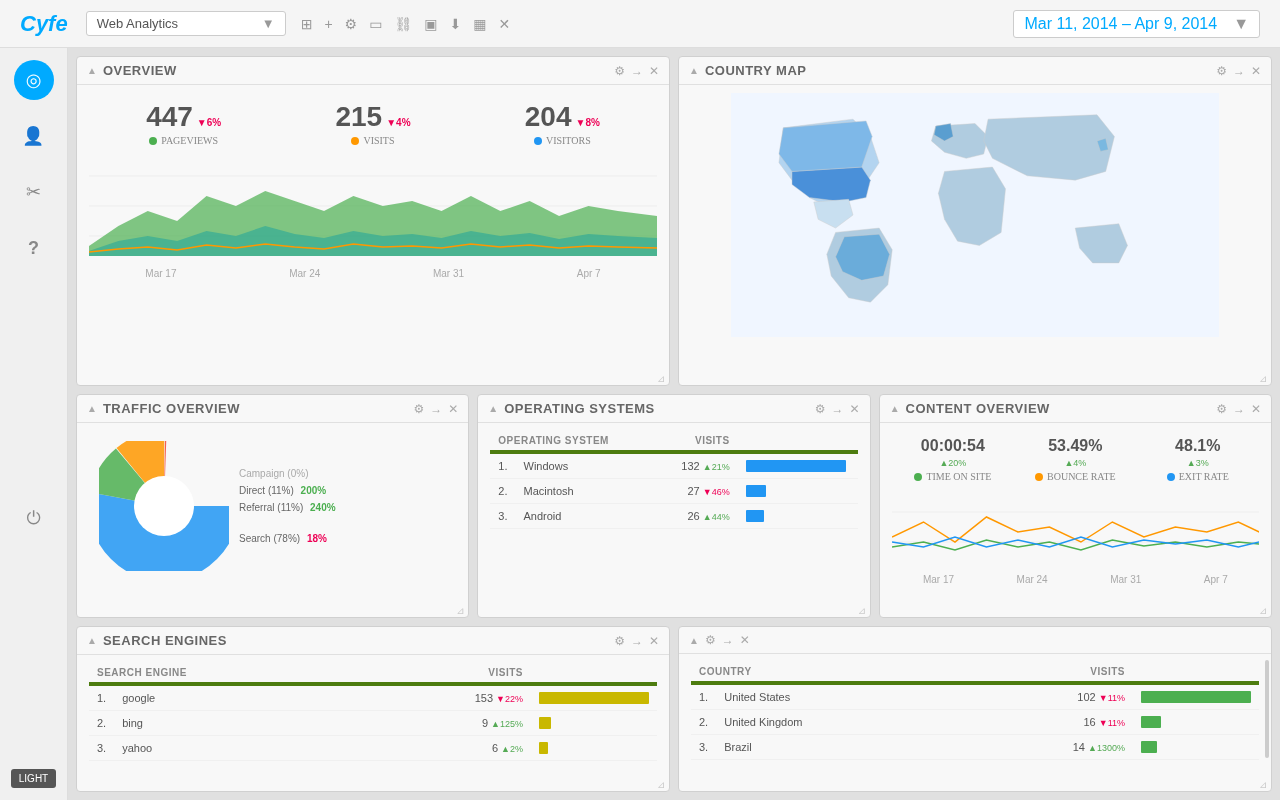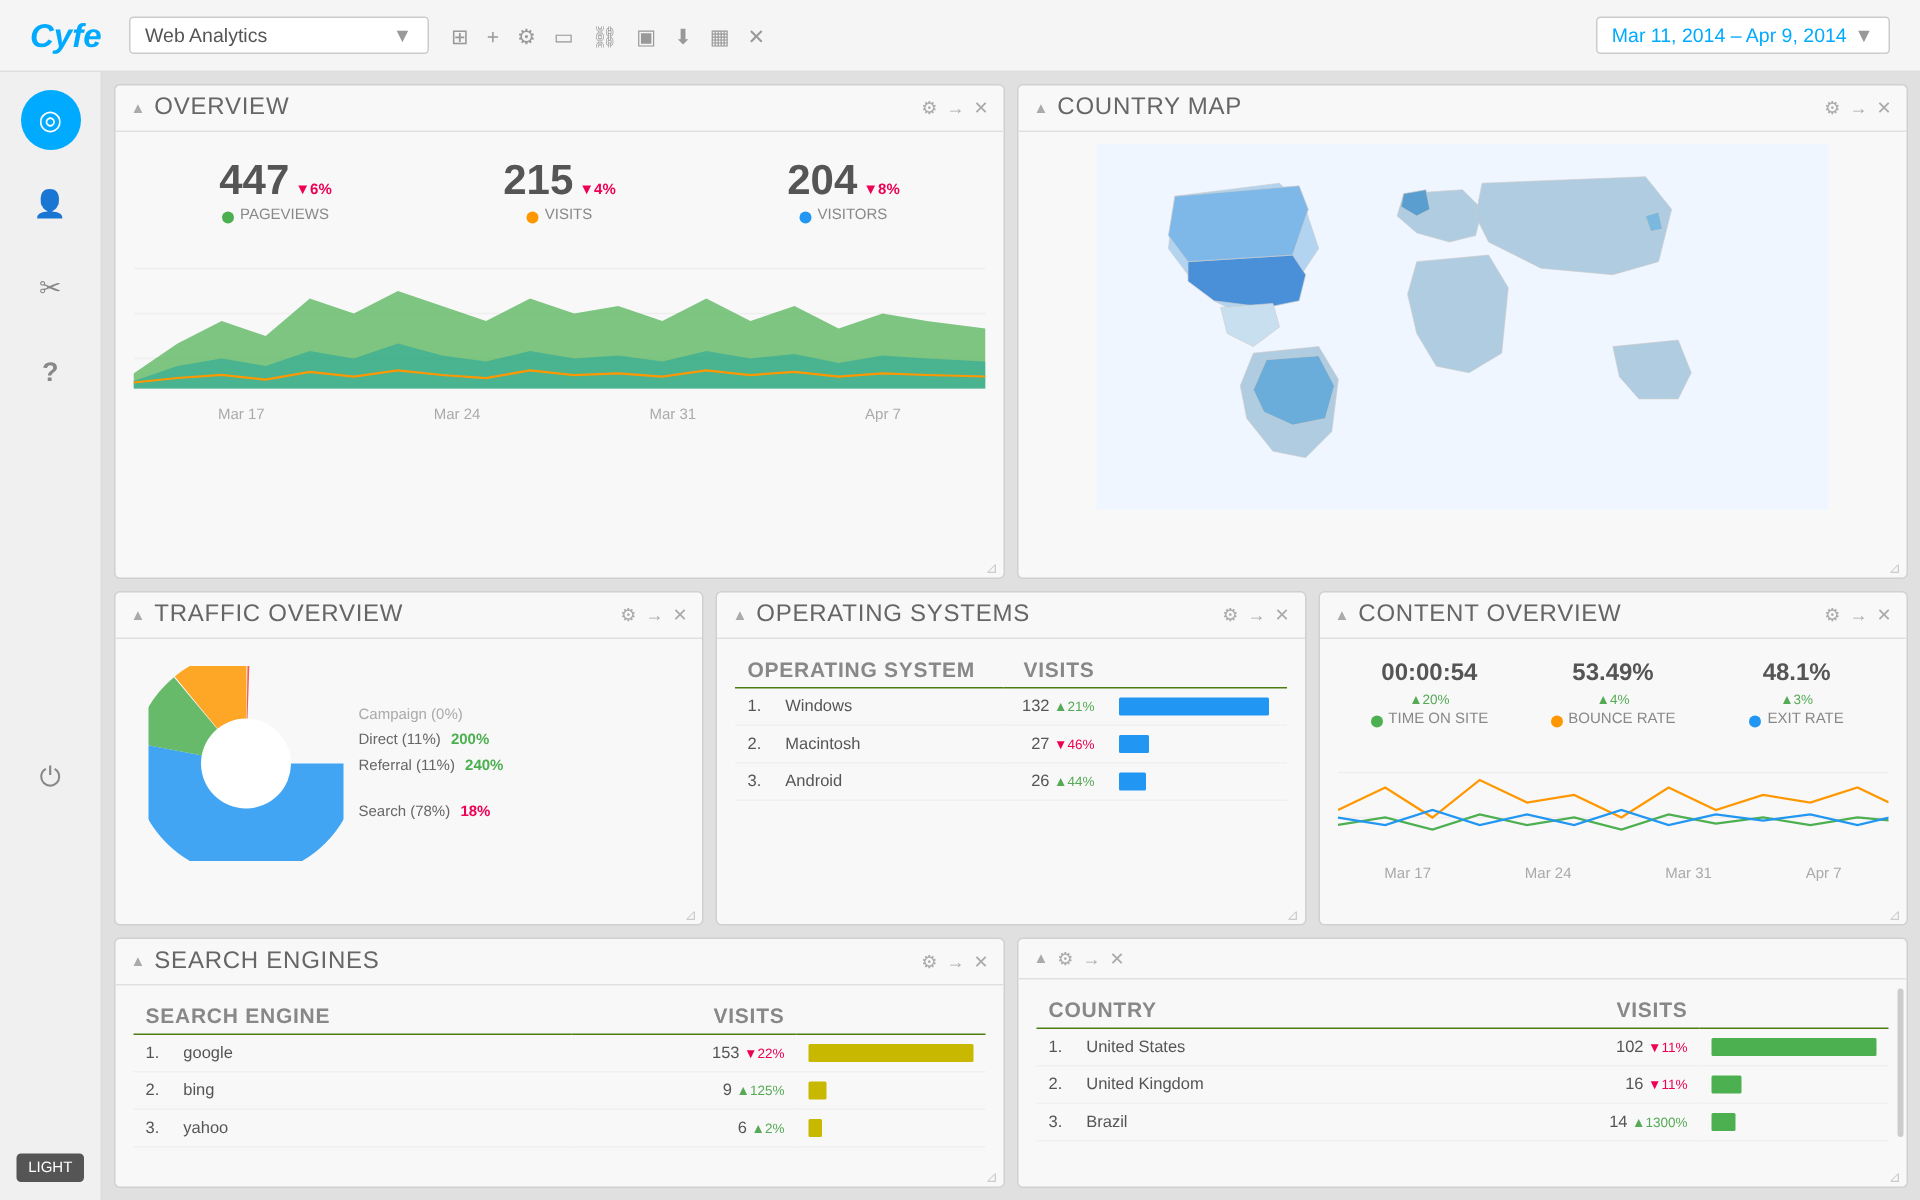--- a/index.html
+++ b/index.html
@@ -5,67 +5,67 @@
     * { box-sizing: border-box; margin: 0; padding: 0; }
     body { font-family: Arial, sans-serif; background: #e8e8e8; color: #333; font-size: 12px; width: 1280px; height: 800px; overflow: hidden; }
 
     
     .topbar { display: flex; align-items: center; background: #f5f5f5; border-bottom: 1px solid #ddd; height: 48px; padding: 0 20px; gap: 8px; }
     .logo { font-size: 22px; font-weight: bold; color: #00aaff; margin-right: 10px; font-style: italic; }
     .dashboard-select { display: flex; align-items: center; background: white; border: 1px solid #ccc; border-radius: 3px; padding: 4px 10px; font-size: 13px; color: #555; min-width: 200px; cursor: pointer; gap: 6px; text-align: right; }
     .toolbar-icons { display: flex; align-items: center; gap: 6px; margin-left: 4px; }
     .toolbar-icon { color: #999; font-size: 14px; cursor: pointer; padding: 3px; }
     .spacer { flex: 1; }
-    .date-range { display: flex; align-items: center; background: white; border: 1px solid #ccc; border-radius: 3px; padding: 4px 10px; font-size: 13px; color: #00aaff; cursor: pointer; gap: 5px; }
+    .date-range { display: flex; align-items: center; background: white; border: 1px solid #ccc; border-radius: 3px; padding: 4px 10px; font-size: 16px; color: #00aaff; cursor: pointer; gap: 16px; }
 
     
     .sidebar { position: absolute; left: 0; top: 48px; width: 68px; height: 752px; background: #f0f0f0; border-right: 1px solid #ddd; display: flex; flex-direction: column; align-items: center; padding-top: 12px; gap: 16px; }
     .sidebar-item { width: 40px; height: 40px; display: flex; align-items: center; justify-content: center; border-radius: 50%; cursor: pointer; color: #888; font-size: 18px; }
     .sidebar-item.active { background: #00aaff; color: white; }
     .sidebar-bottom { margin-top: auto; margin-bottom: 12px; }
     .light-btn { background: #555; color: white; border: none; border-radius: 3px; padding: 4px 8px; font-size: 10px; cursor: pointer; }
 
     
     .main { position: absolute; left: 68px; top: 48px; right: 0; bottom: 0; background: #e0e0e0; padding: 8px; display: grid; grid-template-columns: 1fr 1fr; grid-template-rows: auto auto auto; gap: 8px; overflow: hidden; }
 
     
     .widget { background: #f8f8f8; border: 1px solid #d0d0d0; border-radius: 4px; position: relative; }
     .widget-header { display: flex; align-items: center; padding: 6px 10px; border-bottom: 1px solid #e0e0e0; gap: 6px; }
     .widget-arrow { color: #aaa; font-size: 10px; }
-    .widget-title { font-size: 16px; font-weight: normal; color: #666; letter-spacing: 0.5px; flex: 1; }
+    .widget-title { font-size: 13px; font-weight: bold; color: #666; letter-spacing: 0.5px; flex: 1; }
     .widget-controls { display: flex; gap: 6px; align-items: center; color: #aaa; font-size: 12px; }
     .widget-controls span { cursor: pointer; }
     .widget-body { padding: 8px 12px; }
     .widget-resize { position: absolute; bottom: 2px; right: 2px; width: 10px; height: 10px; color: #ccc; font-size: 10px; cursor: se-resize; }
 
     
     .overview-widget { grid-column: 1; grid-row: 1; }
     .overview-stats { display: flex; gap: 0; padding: 8px 0 6px 0; }
     .stat-item { flex: 1; text-align: center; }
     .stat-number { font-size: 28px; font-weight: bold; color: #555; display: inline-flex; align-items: baseline; gap: 4px; }
     .stat-change { font-size: 10px; }
     .stat-change.down { color: #e05; }
-    .stat-label { display: flex; align-items: flex-end; justify-content: center; gap: 4px; font-size: 10px; color: #888; margin-top: 2px; }
+    .stat-label { display: flex; align-items: center; justify-content: center; gap: 4px; font-size: 10px; color: #888; margin-top: 2px; font-family: Liberation Serif, serif; }
     .dot { width: 8px; height: 8px; border-radius: 50%; display: inline-block; }
 
     
     .chart-area { position: relative; height: 110px; margin: 4px 0 0 0; }
     .chart-area svg { width: 100%; height: 100%; }
     .chart-xaxis { display: flex; justify-content: space-around; font-size: 10px; color: #aaa; padding: 2px 0; }
 
     
     .map-widget { grid-column: 2; grid-row: 1; }
     .map-body { padding: 8px; height: 260px; display: flex; align-items: center; justify-content: center; overflow: hidden; }
 
     
     .pie-section { display: flex; align-items: center; padding: 10px; gap: 10px; }
 
     
     .data-table { width: 100%; border-collapse: collapse; }
-    .data-table th { text-align: left; font-size: 14px; font-weight: bold; color: #888; padding: 4px 8px; border-bottom: 1px solid #4d7c0f; letter-spacing: 0.5px; }
+    .data-table th { text-align: left; font-size: 10px; font-weight: bold; color: #888; padding: 4px 8px; border-bottom: 4px solid #4d7c0f; letter-spacing: 0.5px; }
     .data-table th.right { text-align: right; }
     .data-table td { padding: 6px 8px; font-size: 11px; color: #555; border-bottom: 1px solid #f0f0f0; vertical-align: middle; }
     .data-table td.num { text-align: right; color: #555; font-weight: normal; }
     .row-num { color: #aaa; font-size: 10px; width: 20px; }
     .bar-cell { width: 120px; }
     .mini-bar { height: 12px; border-radius: 1px; }
     .change-badge { font-size: 9px; display: inline-flex; align-items: center; gap: 1px; }
     .change-badge.up { color: #5a5; }
     .change-badge.down { color: #e05; }
 

